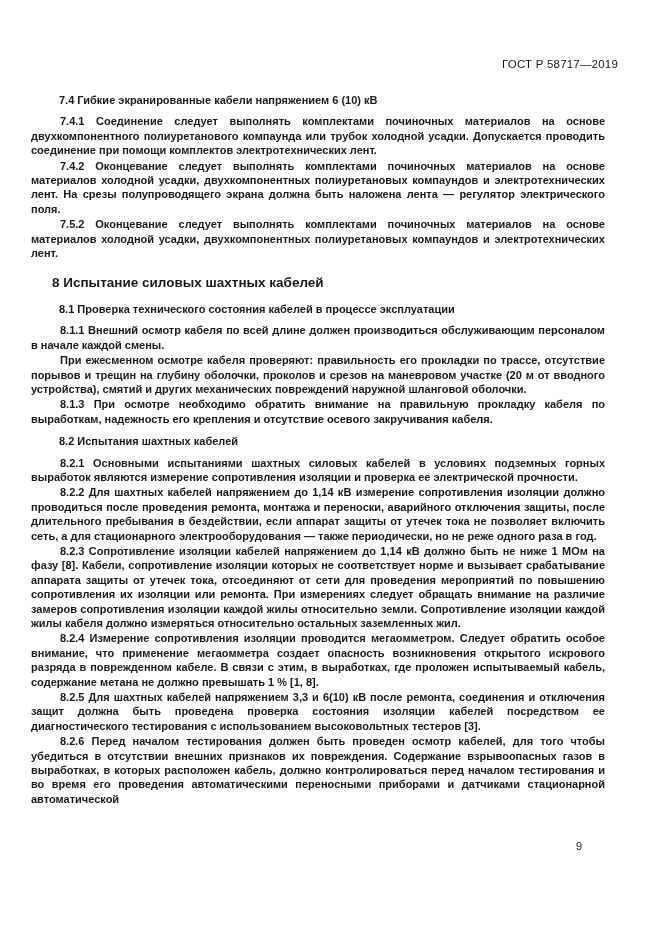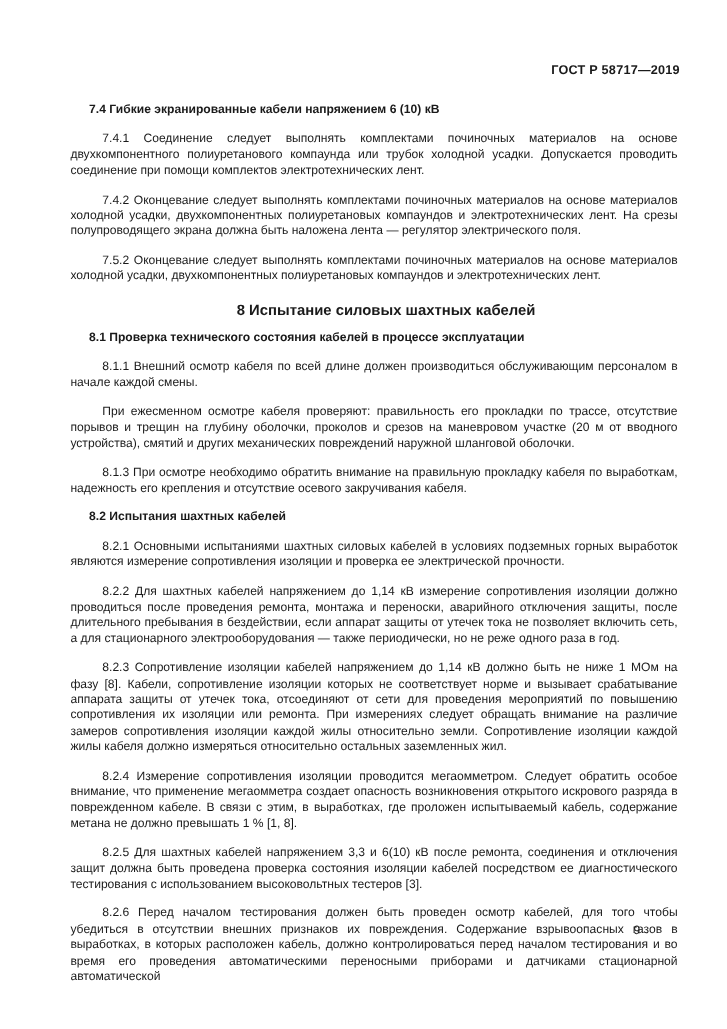--- a/index.html
+++ b/index.html
@@ -15,50 +15,51 @@
     font-family: "Liberation Sans", sans-serif;
     color: #1a1a1a;
     overflow: hidden;
   }
   .doc-header {
     position: absolute;
     top: 58px;
     left: 42px;
     width: 576px;
     text-align: right;
-    font-weight: bold;
+    font-weight: normal;
     font-size: 11.5px;
     letter-spacing: 0.2px;
   }
   .content {
     position: absolute;
     top: 85px;
-    left: 52px;
+    left: 30px;
     width: 576px;
     font-size: 11px;
     line-height: 14.4px;
   }
   .para {
-    margin: 12px;
+    margin: 1px;
     text-indent: 29px;
     text-align: justify;
     hyphens: auto;
+    font-weight: bold;
     -webkit-hyphens: auto;
   }
   .h-sub {
     font-weight: bold;
     font-size: 11px;
     margin: 8px 0 7px 29px;
     text-align: left;
   }
   .h-chapter {
     font-weight: bold;
     font-size: 13.5px;
     margin: 16px 0 11px 22px;
-    text-align: center;
+    text-align: left;
   }
   .page-number {
     position: absolute;
     top: 840px;
     left: 42px;
     width: 540px;
     text-align: right;
     font-size: 11px;
   }
 </style>

